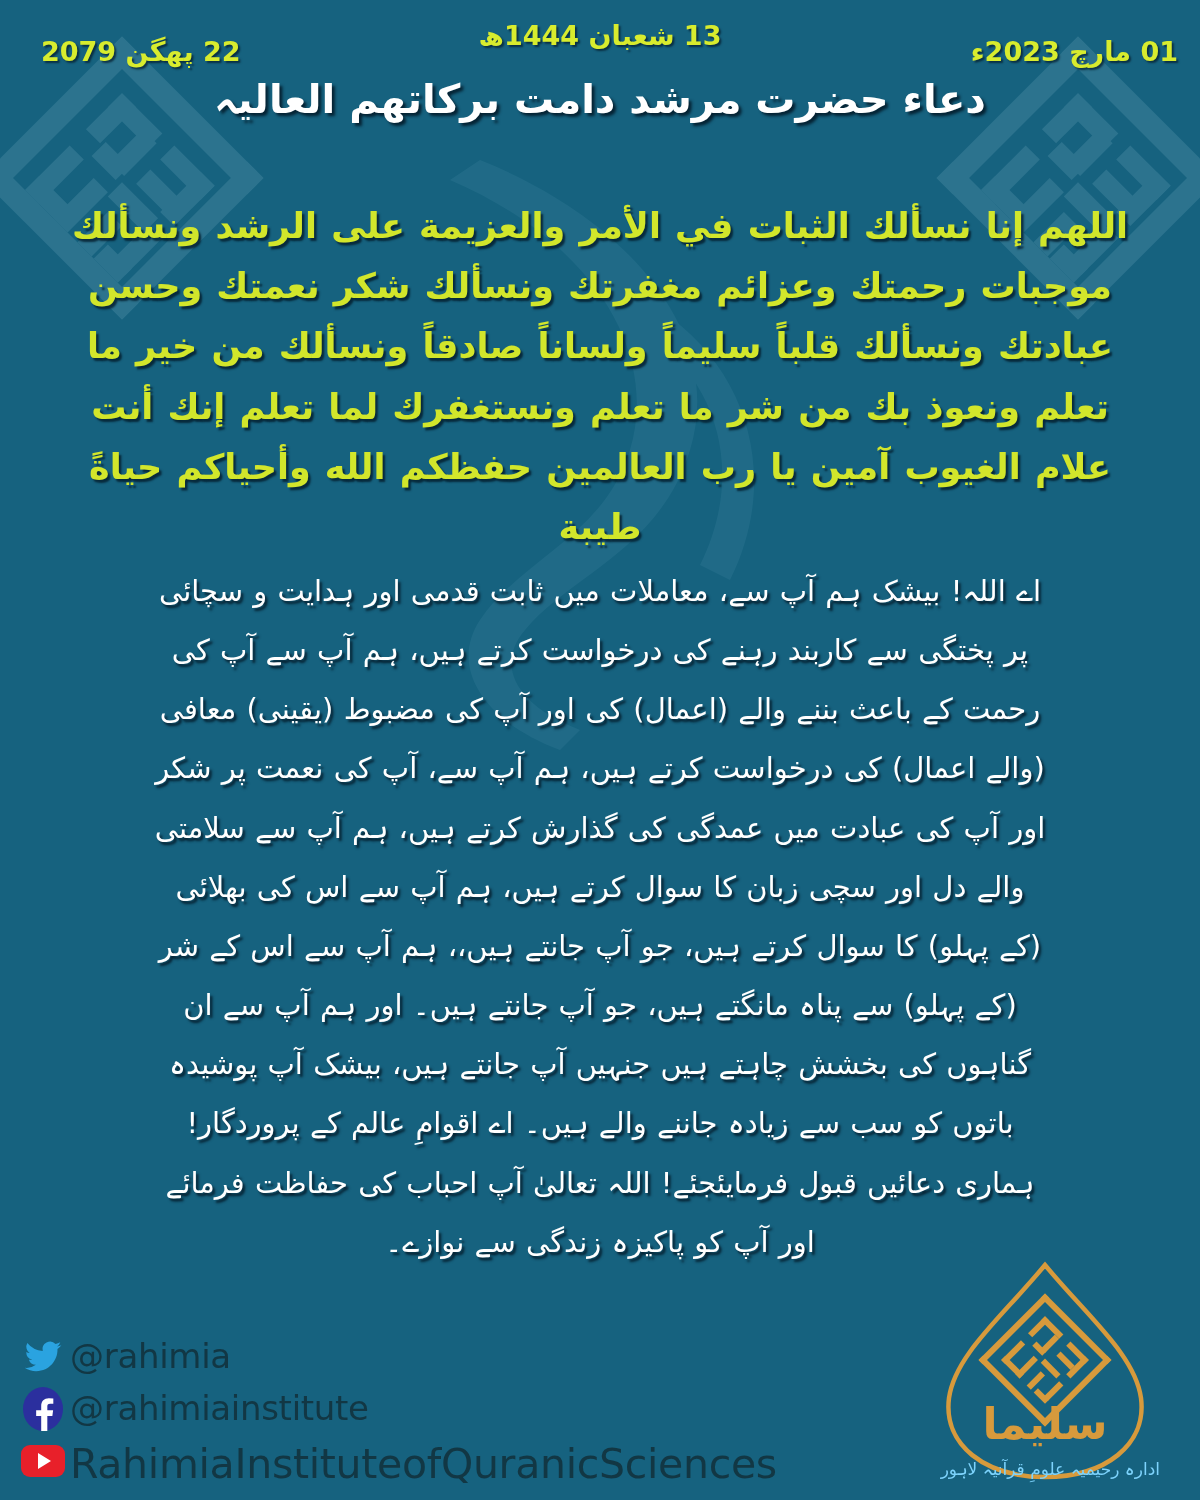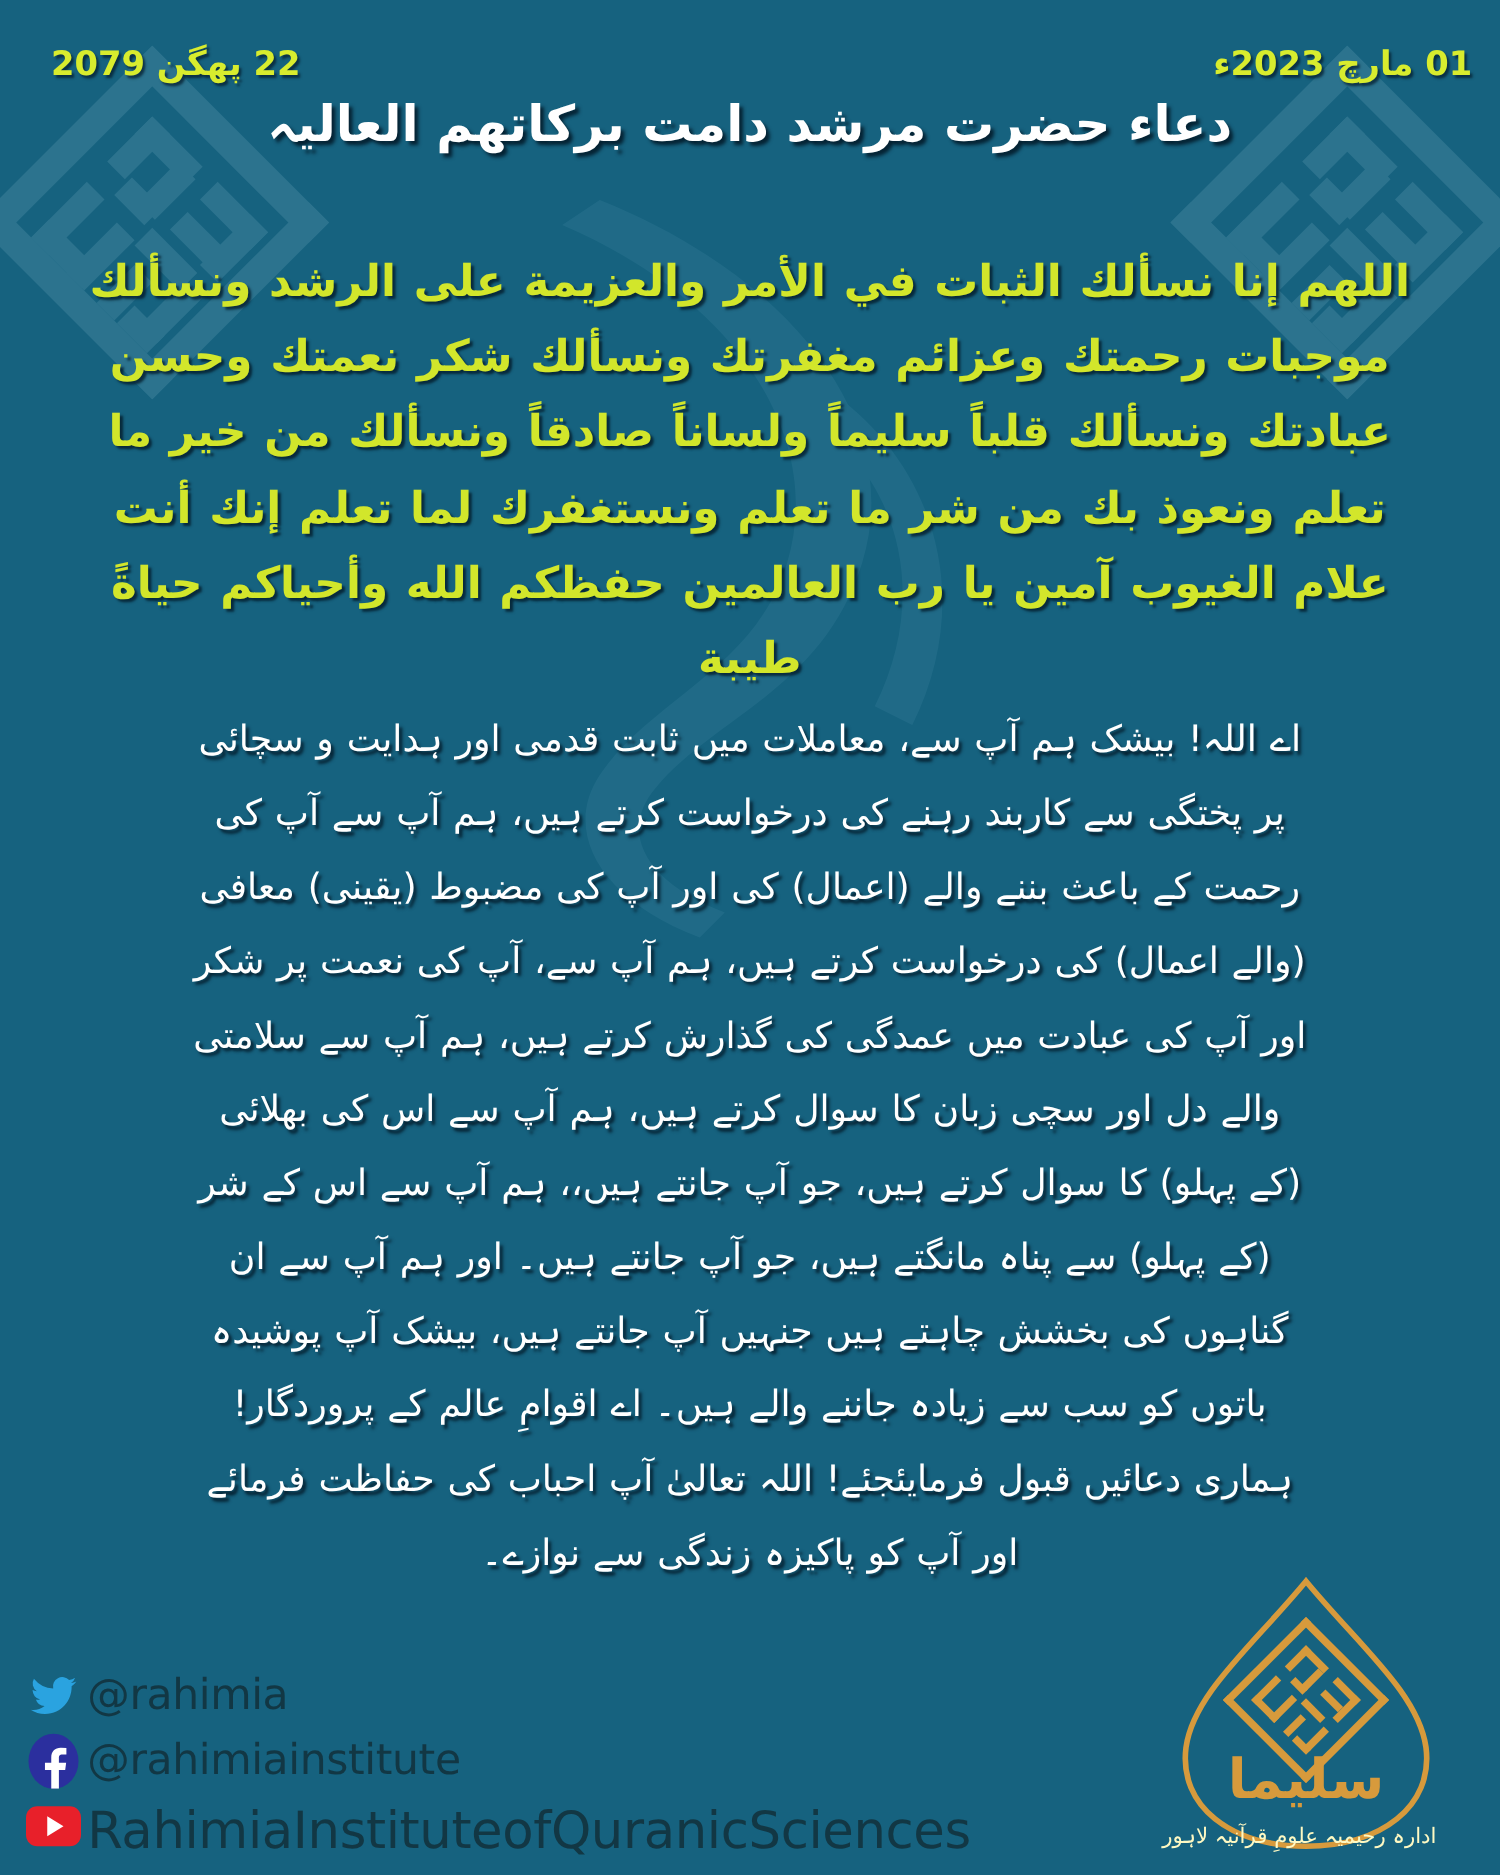--- a/index.html
+++ b/index.html
@@ -177,22 +177,22 @@
     text-align:center;
     color:#d79a3c;
     font-size:44px;
     direction:rtl;
     font-weight:bold;
     line-height:1;
   }
   .logo-sub {
     position:absolute;
     left:0; right:0; bottom:12px;
-    text-align:left;
-    color:#fef9c3;
+    text-align:right;
+    color:#7dd3fc;
     font-size:17px;
     direction:rtl;
     line-height:1;
     white-space:nowrap;
   }
 </style>
 </head>
 <body>
 
 <div id="poster">
@@ -242,20 +242,21 @@
     <svg viewBox="0 0 520 620" preserveAspectRatio="none">
       <path d="M120 30 C 260 90, 330 200, 300 300 C 275 385, 190 410, 150 470
                C 120 515, 150 570, 230 600 L 250 580 C 185 555, 165 515, 195 480
                C 240 425, 330 400, 360 300 C 395 185, 300 70, 150 10 Z" fill="#9fd8ef"></path>
       <path d="M330 160 C 420 220, 450 330, 400 430 L 370 415
                C 415 325, 390 230, 312 180 Z" fill="#9fd8ef"></path>
     </svg>
   </div>
 
   <div class="date-line">
+    <div class="date hijri">13 شعبان 1444ھ</div>
     <div class="date gregorian">01 مارچ 2023ء</div>
     <div class="date bikrami">22 پھگن 2079</div>
   </div>
 
   <div class="poster-title">دعاء حضرت مرشد دامت برکاتھم العالیہ</div>
 
   <div class="arabic-block">اللھم إنا نسألك الثبات في الأمر والعزيمة على الرشد ونسألك موجبات رحمتك وعزائم مغفرتك ونسألك شكر نعمتك وحسن عبادتك ونسألك قلباً سليماً ولساناً صادقاً ونسألك من خير ما تعلم ونعوذ بك من شر ما تعلم ونستغفرك لما تعلم إنك أنت علام الغيوب آمين يا رب العالمين حفظكم الله وأحياكم حياةً طيبة</div>
 
   <div class="urdu-block">اے اللہ! بیشک ہم آپ سے، معاملات میں ثابت قدمی اور ہدایت و سچائی پر پختگی سے کاربند رہنے کی درخواست کرتے ہیں، ہم آپ سے آپ کی رحمت کے باعث بننے والے (اعمال) کی اور آپ کی مضبوط (یقینی) معافی (والے اعمال) کی درخواست کرتے ہیں، ہم آپ سے، آپ کی نعمت پر شکر اور آپ کی عبادت میں عمدگی کی گذارش کرتے ہیں، ہم آپ سے سلامتی والے دل اور سچی زبان کا سوال کرتے ہیں، ہم آپ سے اس کی بھلائی (کے پہلو) کا سوال کرتے ہیں، جو آپ جانتے ہیں،، ہم آپ سے اس کے شر (کے پہلو) سے پناہ مانگتے ہیں، جو آپ جانتے ہیں۔ اور ہم آپ سے ان گناہوں کی بخشش چاہتے ہیں جنہیں آپ جانتے ہیں، بیشک آپ پوشیدہ باتوں کو سب سے زیادہ جاننے والے ہیں۔ اے اقوامِ عالم کے پروردگار! ہماری دعائیں قبول فرمایئجئے! اللہ تعالیٰ آپ احباب کی حفاظت فرمائے اور آپ کو پاکیزہ زندگی سے نوازے۔</div>
 

